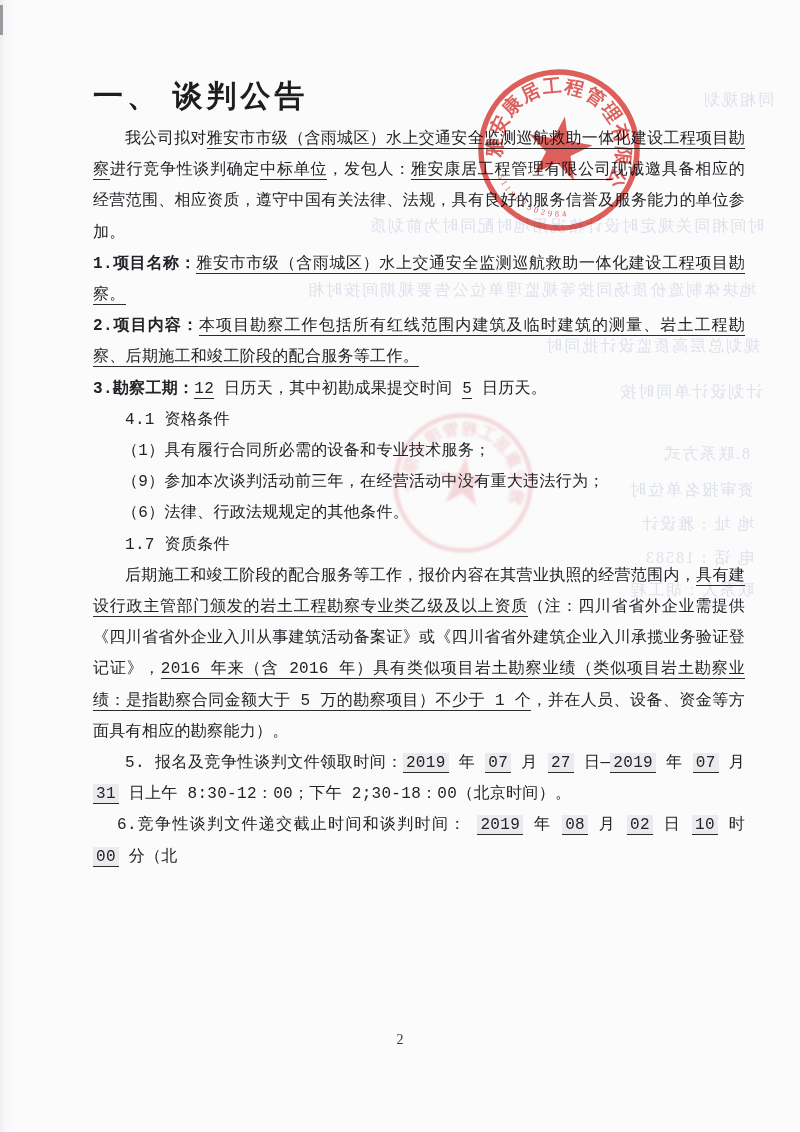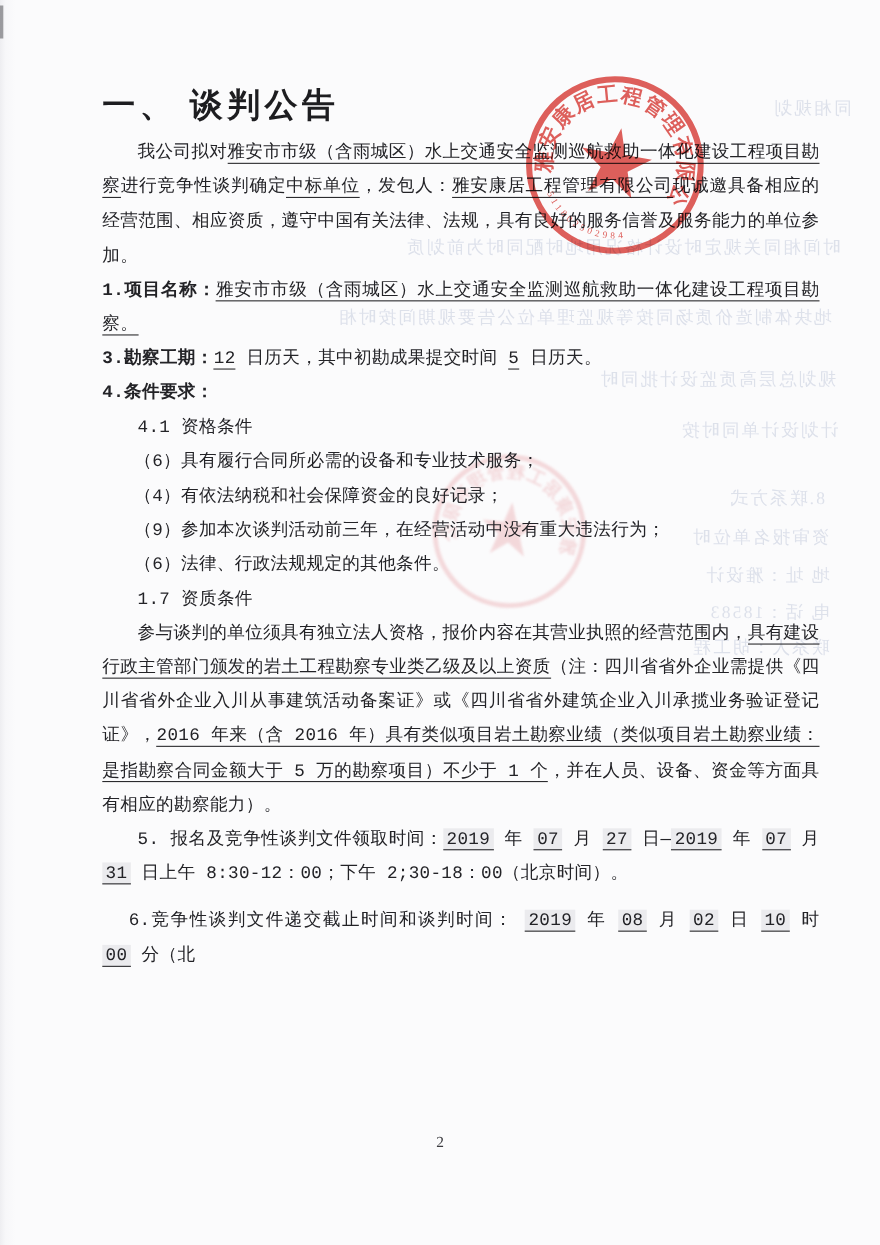--- a/index.html
+++ b/index.html
@@ -26,21 +26,21 @@
     font-size:30px;font-weight:bold;letter-spacing:4px;
     line-height:44px;margin:0 0 6px 0;color:#1d1d20;
   }
   .para{
     font-size:16px;line-height:31.2px;
     text-align:justify;
     letter-spacing:.3px;
     font-family:Liberation Mono, monospace;
   }
   .para.i2{text-indent:2em;}
-  .para.i15{text-indent:1.5em;margin-top:12px;}
+  .para.i15{text-indent:1.5em;}
   .para.s2{padding-left:32px;}
   .para.s18{padding-left:29px;}
   .b{font-weight:bold;}
   .u{border-bottom:1.6px solid #2b2b2e;}
   .f{
     background:#ebebee;
     border-bottom:1.6px solid #2b2b2e;
     padding:1px 3px 0 3px;
   }
   .page-number{
@@ -101,29 +101,28 @@
         <textPath href="#ghostArcTop" startOffset="0">雅安康居工程管理有限公司</textPath>
       </text>
     </g>
   </svg>
 
   <div class="content">
     <div class="doc-title">一、 谈判公告</div>
     <div id="doc-body">
         <div class="para i2"><span>我公司拟对</span><span class="u">雅安市市级（含雨城区）水上交通安全监测巡航救助一体化建设工程项目勘察</span><span>进行竞争性谈判确定</span><span class="u">中标单位</span><span>，发包人：</span><span class="u">雅安康居工程管理有限公司</span><span>现诚邀具备相应的经营范围、相应资质，遵守中国有关法律、法规，具有良好的服务信誉及服务能力的单位参加。</span></div>
         <div class="para "><span class="b">1.项目名称：</span><span class="u">雅安市市级（含雨城区）水上交通安全监测巡航救助一体化建设工程项目勘察。</span></div>
+        <div class="para "><span class="b">2.项目内容：</span><span class="u">本项目勘察工作包括所有红线范围内建筑及临时建筑的测量、岩土工程勘察、后期施工和竣工阶段的配合服务等工作。</span></div>
         <div class="para "><span class="b">3.勘察工期：</span><span class="u">12</span><span> 日历天，其中初勘成果提交时间 </span><span class="u">5</span><span> 日历天。</span></div>
-        <div class="para "><span class="b">4.条件要求：</span></div>
         <div class="para s2"><span>4.1 资格条件</span></div>
-        <div class="para s18"><span>（6）具有履行合同所必需的设备和专业技术服务；</span></div>
-        <div class="para s18"><span>（4）有依法纳税和社会保障资金的良好记录；</span></div>
+        <div class="para s18"><span>（1）具有履行合同所必需的设备和专业技术服务；</span></div>
         <div class="para s18"><span>（9）参加本次谈判活动前三年，在经营活动中没有重大违法行为；</span></div>
         <div class="para s18"><span>（6）法律、行政法规规定的其他条件。</span></div>
         <div class="para s2"><span>1.7 资质条件</span></div>
-        <div class="para i2"><span>参与谈判的单位须具有独立法人资格，报价内容在其营业执照的经营范围内，</span><span class="u">具有建设行政主管部门颁发的岩土工程勘察专业类乙级及以上资质</span><span>（注：四川省省外企业需提供《四川省省外企业入川从事建筑活动备案证》或《四川省省外建筑企业入川承揽业务验证登记证》，</span><span class="u">2016 年来（含 2016 年）具有类似项目岩土勘察业绩（类似项目岩土勘察业绩：是指勘察合同金额大于 5 万的勘察项目）不少于 1 个</span><span>，并在人员、设备、资金等方面具有相应的勘察能力）。</span></div>
+        <div class="para i2"><span>后期施工和竣工阶段的配合服务等工作，报价内容在其营业执照的经营范围内，</span><span class="u">具有建设行政主管部门颁发的岩土工程勘察专业类乙级及以上资质</span><span>（注：四川省省外企业需提供《四川省省外企业入川从事建筑活动备案证》或《四川省省外建筑企业入川承揽业务验证登记证》，</span><span class="u">2016 年来（含 2016 年）具有类似项目岩土勘察业绩（类似项目岩土勘察业绩：是指勘察合同金额大于 5 万的勘察项目）不少于 1 个</span><span>，并在人员、设备、资金等方面具有相应的勘察能力）。</span></div>
         <div class="para i2"><span>5. 报名及竞争性谈判文件领取时间：</span><span class="f">2019</span><span> 年 </span><span class="f">07</span><span> 月 </span><span class="f">27</span><span> 日—</span><span class="f">2019</span><span> 年 </span><span class="f">07</span><span> 月 </span><span class="f">31</span><span> 日上午 8:30-12：00；下午 2;30-18：00（北京时间）。</span></div>
         <div class="para i15"><span>6.竞争性谈判文件递交截止时间和谈判时间： </span><span class="f">2019</span><span> 年 </span><span class="f">08</span><span> 月 </span><span class="f">02</span><span> 日 </span><span class="f">10</span><span> 时 </span><span class="f"> 00</span><span> 分（北</span></div>
       </div>
   </div>
 
   <svg class="seal-main" viewBox="-92 -92 184 184" aria-hidden="true">
     <g id="seal-g" transform="rotate(10)">
       <circle cx="0" cy="0" r="78" fill="none" stroke-width="5.5" stroke="#dd4a45"></circle>
       <path d="M0,-34 L7.6,-10.5 L32.3,-10.5 L12.4,4 L20,27.5 L0,13 L-20,27.5 L-12.4,4 L-32.3,-10.5 L-7.6,-10.5 Z" stroke="none" fill="#dd4a45"></path>
       <defs>

